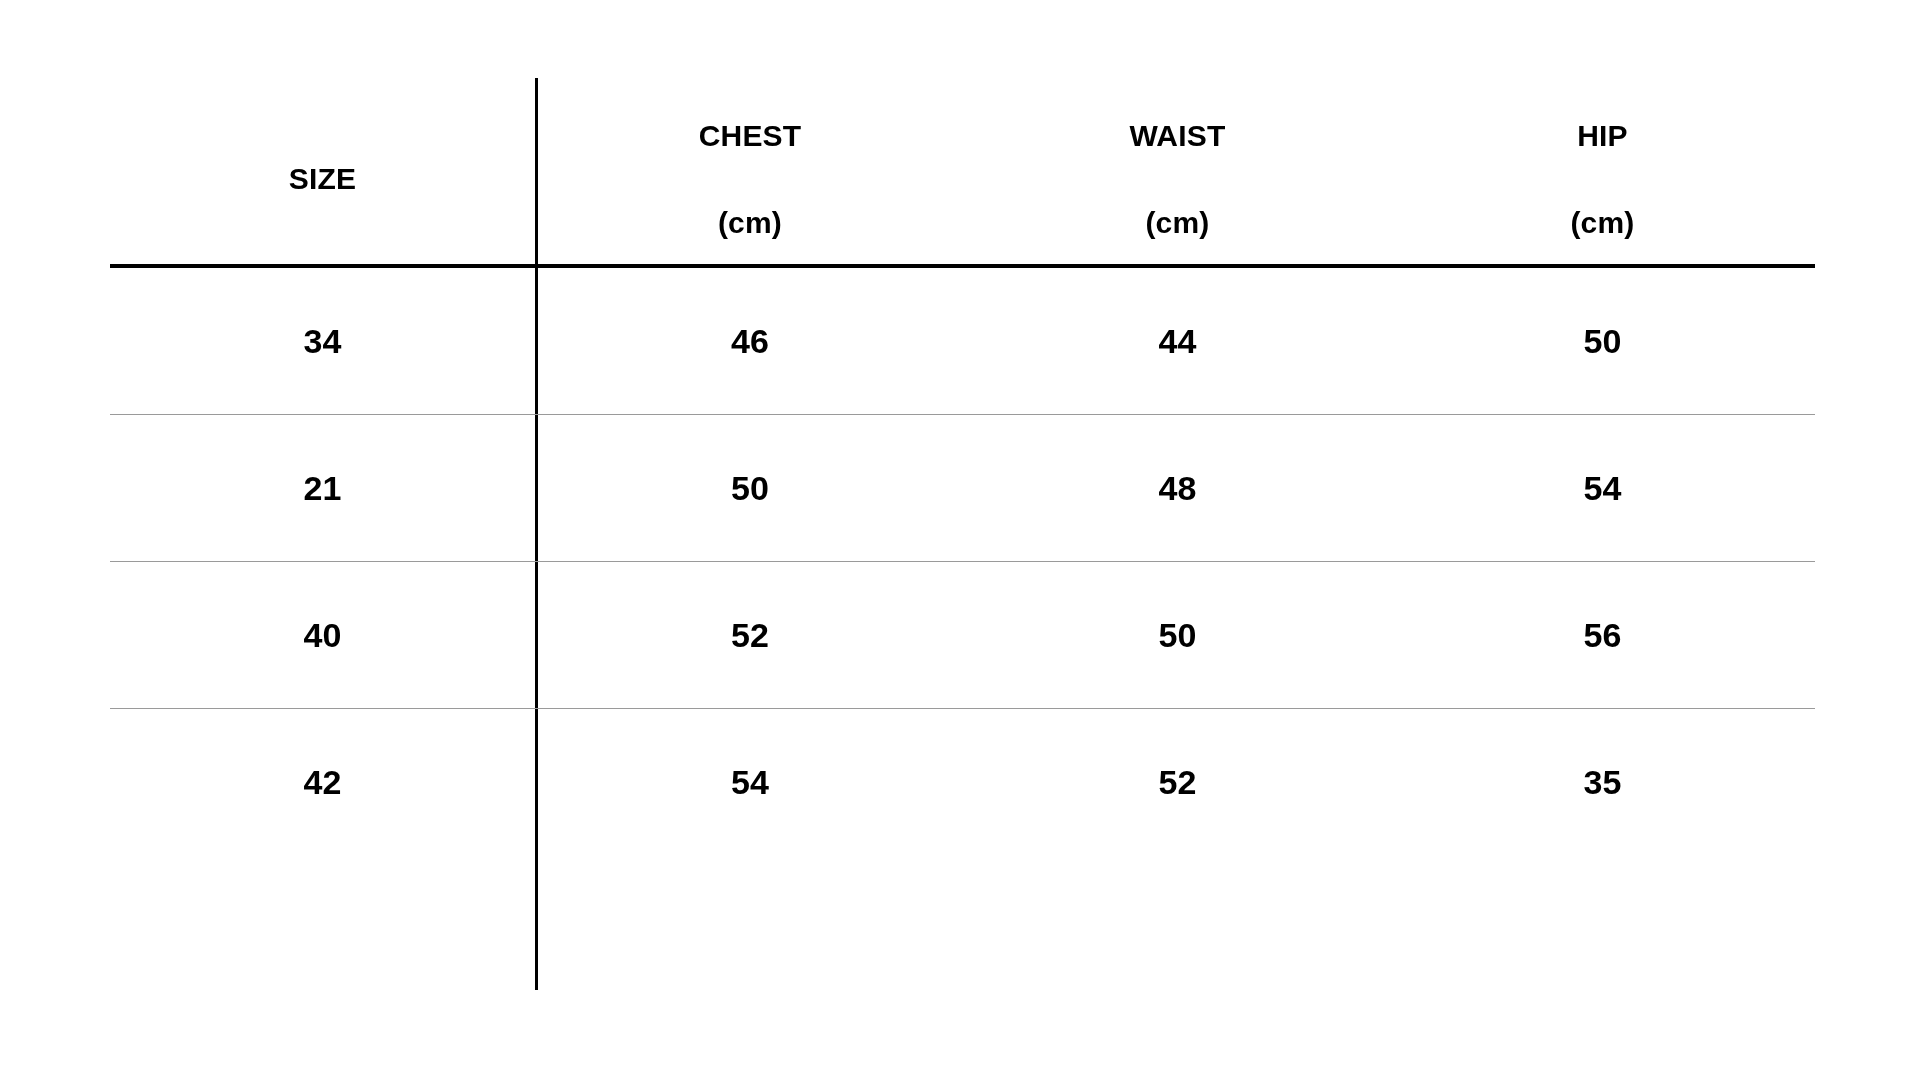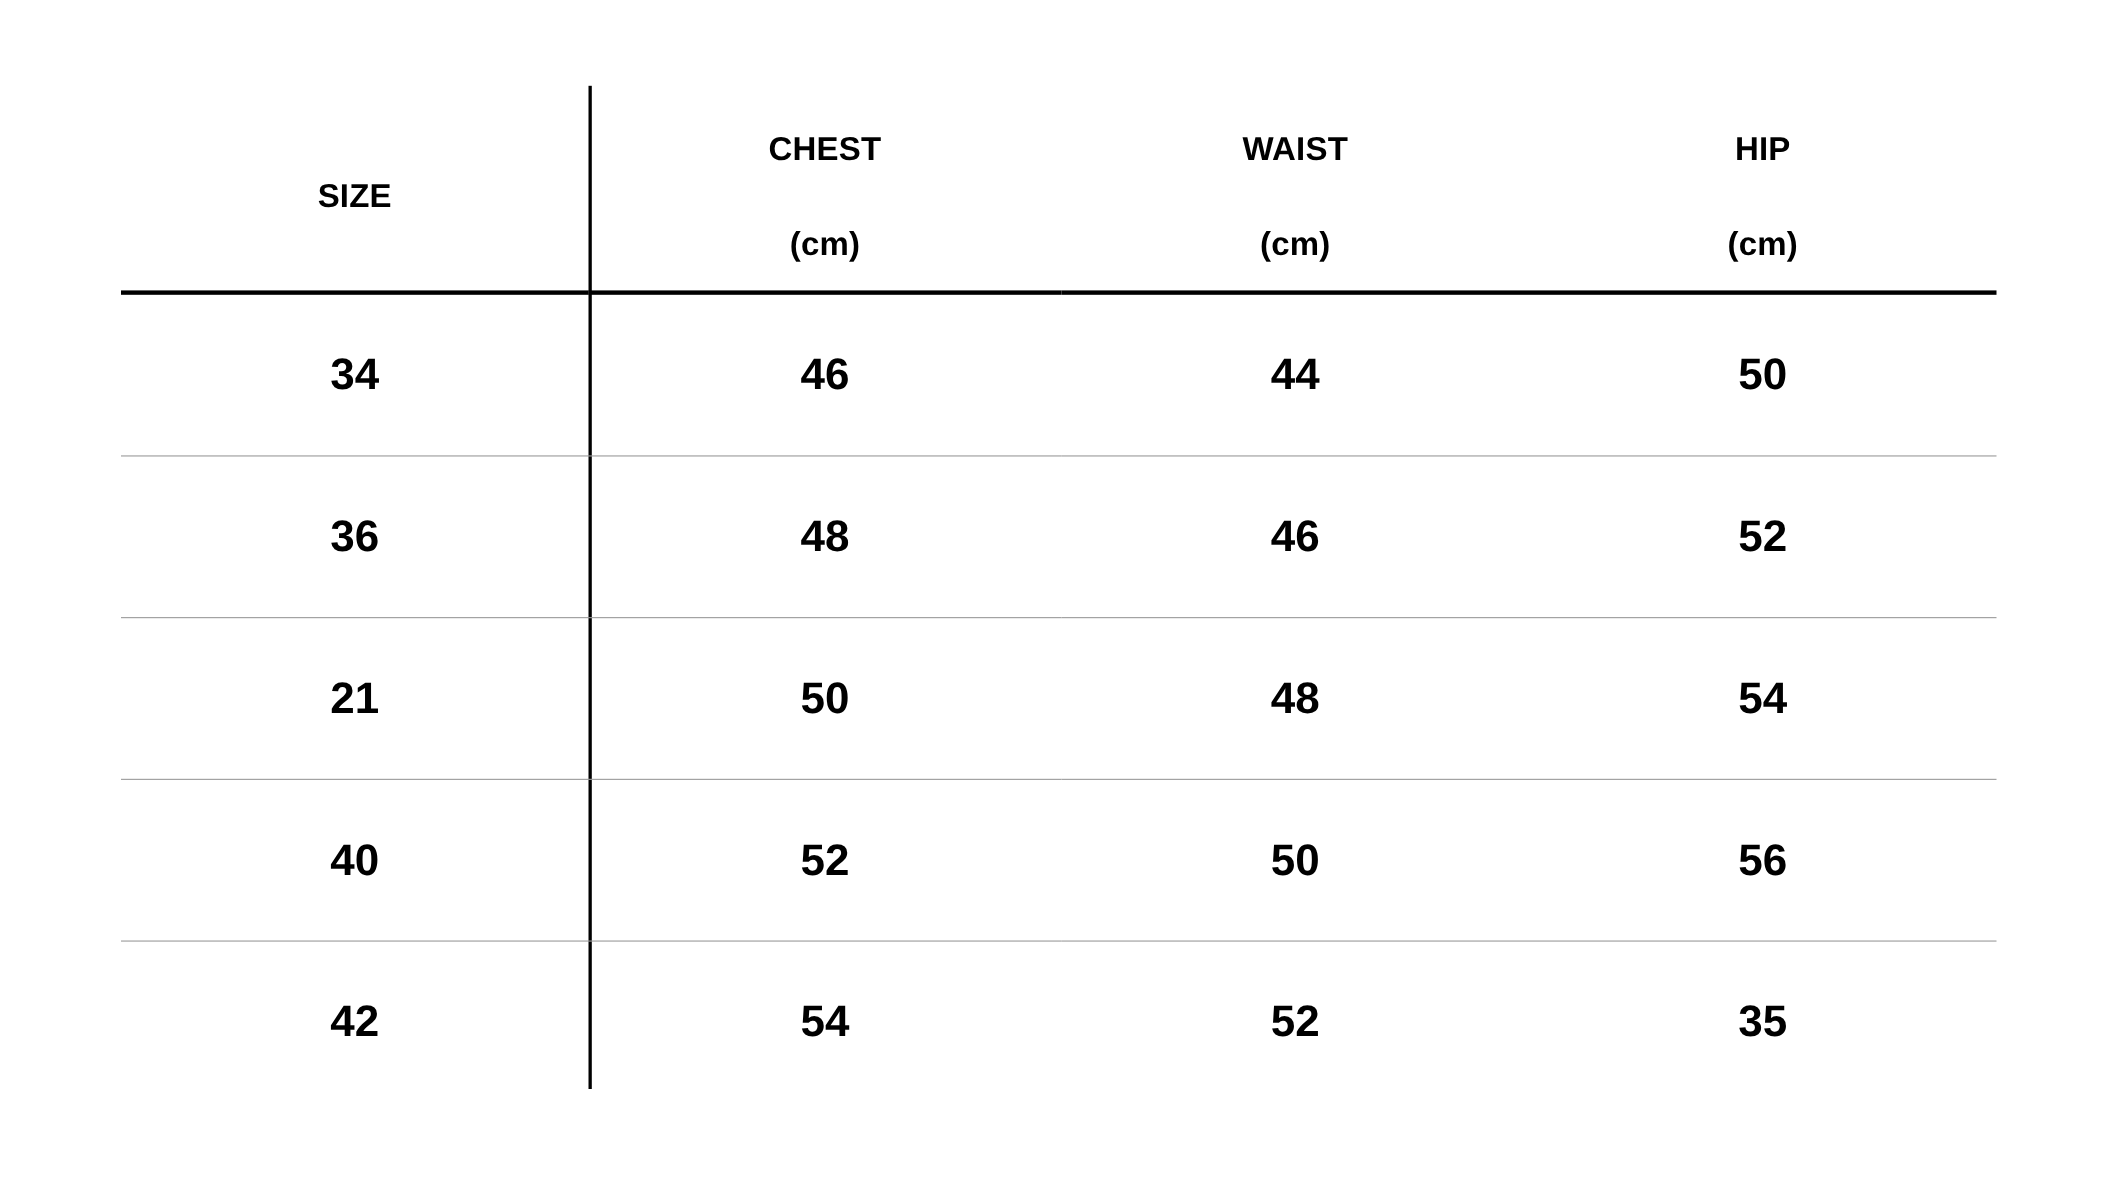--- a/index.html
+++ b/index.html
@@ -51,21 +51,21 @@
     line-height: 1.45;
     border-bottom: 4px solid #000000;
     letter-spacing: 0.2px;
   }
 
   thead th.col-size {
     border-bottom: 4px solid #000000;
   }
 
   tbody td {
-    font-size: 40px;
+    font-size: 34px;
     font-weight: bold;
     text-align: center;
     vertical-align: middle;
     height: 146px;
     padding: 0;
     border-bottom: 1.5px solid #9a9a9a;
   }
 
   tbody tr:last-child td {
     border-bottom: none;
@@ -122,26 +122,20 @@
         </tr>
       </thead>
       <tbody>
         <tr>
           <td>34</td>
           <td>46</td>
           <td>44</td>
           <td>50</td>
         </tr>
         <tr>
-          <td>36</td>
-          <td>48</td>
-          <td>46</td>
-          <td>52</td>
-        </tr>
-        <tr>
           <td>21</td>
           <td>50</td>
           <td>48</td>
           <td>54</td>
         </tr>
         <tr>
           <td>40</td>
           <td>52</td>
           <td>50</td>
           <td>56</td>

